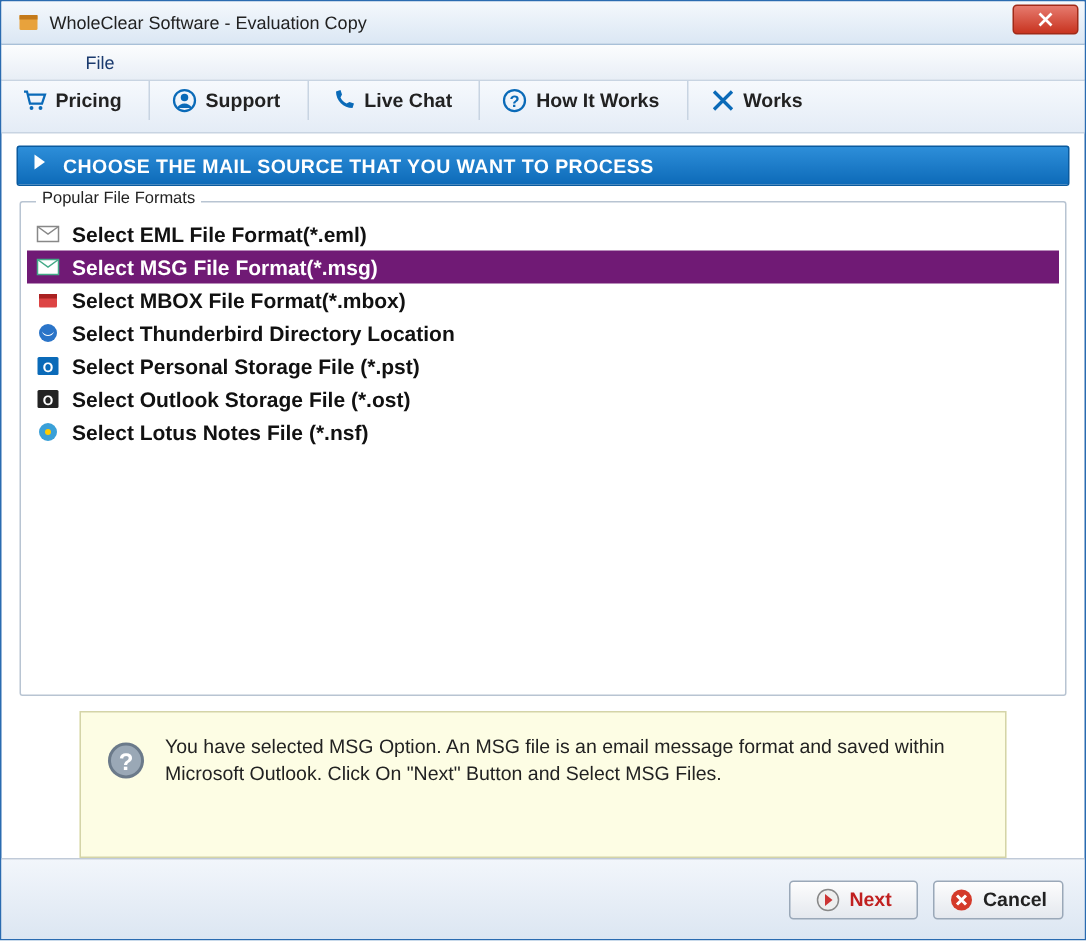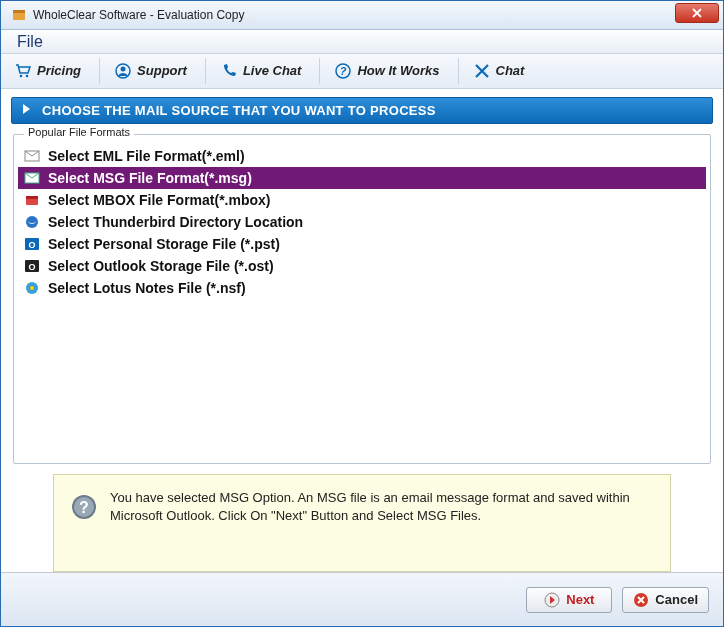--- a/index.html
+++ b/index.html
@@ -3,22 +3,22 @@
   <meta charset="utf-8">
   <style>
     * { margin: 0; padding: 0; box-sizing: border-box; font-family: "Segoe UI", Tahoma, sans-serif; }
     body { width: 724px; height: 627px; background: #fff; overflow: hidden; }
     .window { width: 724px; height: 627px; border: 1px solid #2a6bb0; display: flex; flex-direction: column; }
     .titlebar { height: 30px; background: linear-gradient(to bottom, #f4f8fc, #dbe7f4); display: flex; align-items: center; padding: 0 4px; border-bottom: 1px solid #a8c0d8; position: relative; }
     .titlebar .app-icon { width: 16px; height: 16px; margin: 0 6px; }
     .titlebar .title-text { font-size: 12px; color: #222; }
     .close-btn { position: absolute; right: 4px; top: 2px; width: 44px; height: 20px; background: linear-gradient(to bottom, #e67a6e, #c83420); border: 1px solid #a02a18; border-radius: 3px; display: flex; align-items: center; justify-content: center; color: #fff; font-size: 10px; cursor: pointer; }
     .menubar { height: 24px; background: linear-gradient(to bottom, #fcfdfe, #e8eef6); border-bottom: 1px solid #c8d4e2; display: flex; align-items: center; padding: 0 8px; }
-    .menubar .menu-item { font-size: 16px; color: #1a3a6e; padding: 2px 8px; cursor: pointer; }
-    .toolbar { height: 36px; background: linear-gradient(to bottom, #f6f9fd, #e4ecf6); border-bottom: 1px solid #c8d4e2; display: flex; align-items: center; padding: 0 6px; gap: 12px; font-style: italic; }
+    .menubar .menu-item { font-size: 12px; color: #1a3a6e; padding: 2px 8px; cursor: pointer; margin-left: 40px; }
+    .toolbar { height: 36px; background: linear-gradient(to bottom, #f6f9fd, #e4ecf6); border-bottom: 1px solid #c8d4e2; display: flex; align-items: flex-start; padding: 0 6px; gap: 12px; }
     .tb-item { display: flex; align-items: center; gap: 5px; font-size: 13px; font-weight: bold; color: #222; padding: 4px 6px; cursor: pointer; border-left: 1px solid transparent; }
     .tb-item + .tb-item { border-left: 1px solid #c8d4e2; padding-left: 14px; }
     .tb-icon { width: 18px; height: 18px; display: inline-flex; align-items: center; justify-content: center; }
     .banner { margin: 8px 10px 0 10px; height: 28px; background: linear-gradient(to bottom, #2d8ed9, #0d6ab8); border: 1px solid #0a5a9e; border-radius: 2px; display: flex; align-items: center; padding: 0 8px; gap: 8px; }
     .banner-text { color: #fff; font-size: 13px; font-weight: bold; letter-spacing: 0.3px; }
     .content { margin: 10px 12px 0 12px; flex: 1; display: flex; flex-direction: column; }
     .fieldset { border: 1px solid #b8c4d2; border-radius: 2px; padding: 10px 4px 4px 4px; position: relative; height: 330px; }
     .fieldset-legend { position: absolute; top: -9px; left: 10px; background: #fff; padding: 0 4px; font-size: 11px; color: #222; }
     .format-list { display: flex; flex-direction: column; justify-content: flex-end; }
     .format-item { display: flex; align-items: center; gap: 8px; padding: 3px 6px; font-size: 14px; font-weight: bold; color: #111; cursor: pointer; }
@@ -92,21 +92,21 @@
           </svg>
         </span>
       <span>How It Works</span>
     </div>
     <div class="tb-item">
       <span class="tb-icon">
           <svg viewBox="0 0 18 18">
             <path d="M3 3 L15 15 M15 3 L3 15" stroke="#0a6ab8" stroke-width="2.2"></path>
           </svg>
         </span>
-      <span>Chat</span>
+      <span>Works</span>
     </div>
   </div>
 
   <div class="banner">
     <span><svg width="14" height="14" viewBox="0 0 14 14">
           <path d="M3 2v10l7-5z" fill="#fff"></path>
         </svg></span>
     <span class="banner-text">CHOOSE THE MAIL SOURCE THAT YOU WANT TO PROCESS</span>
   </div>
 

